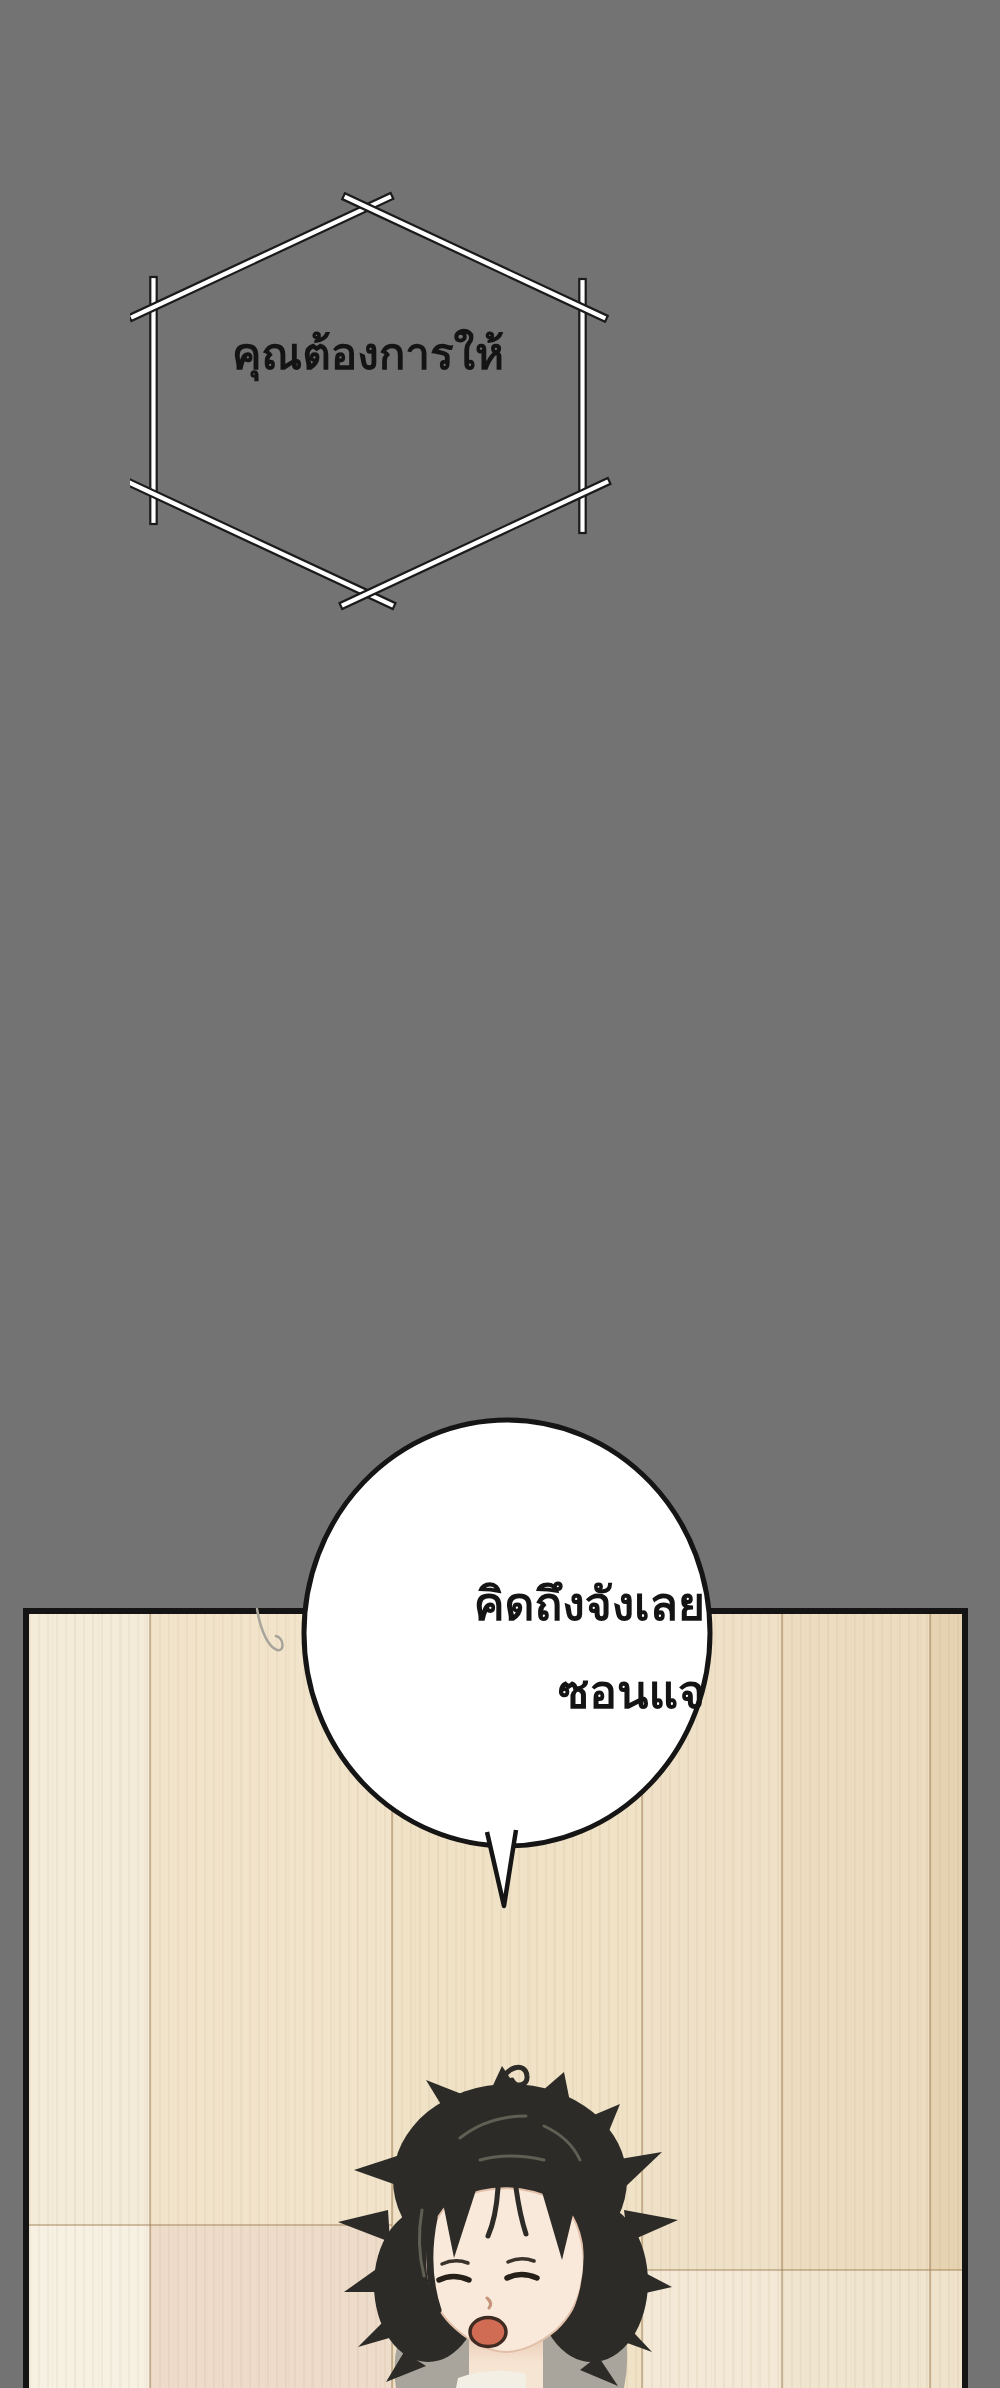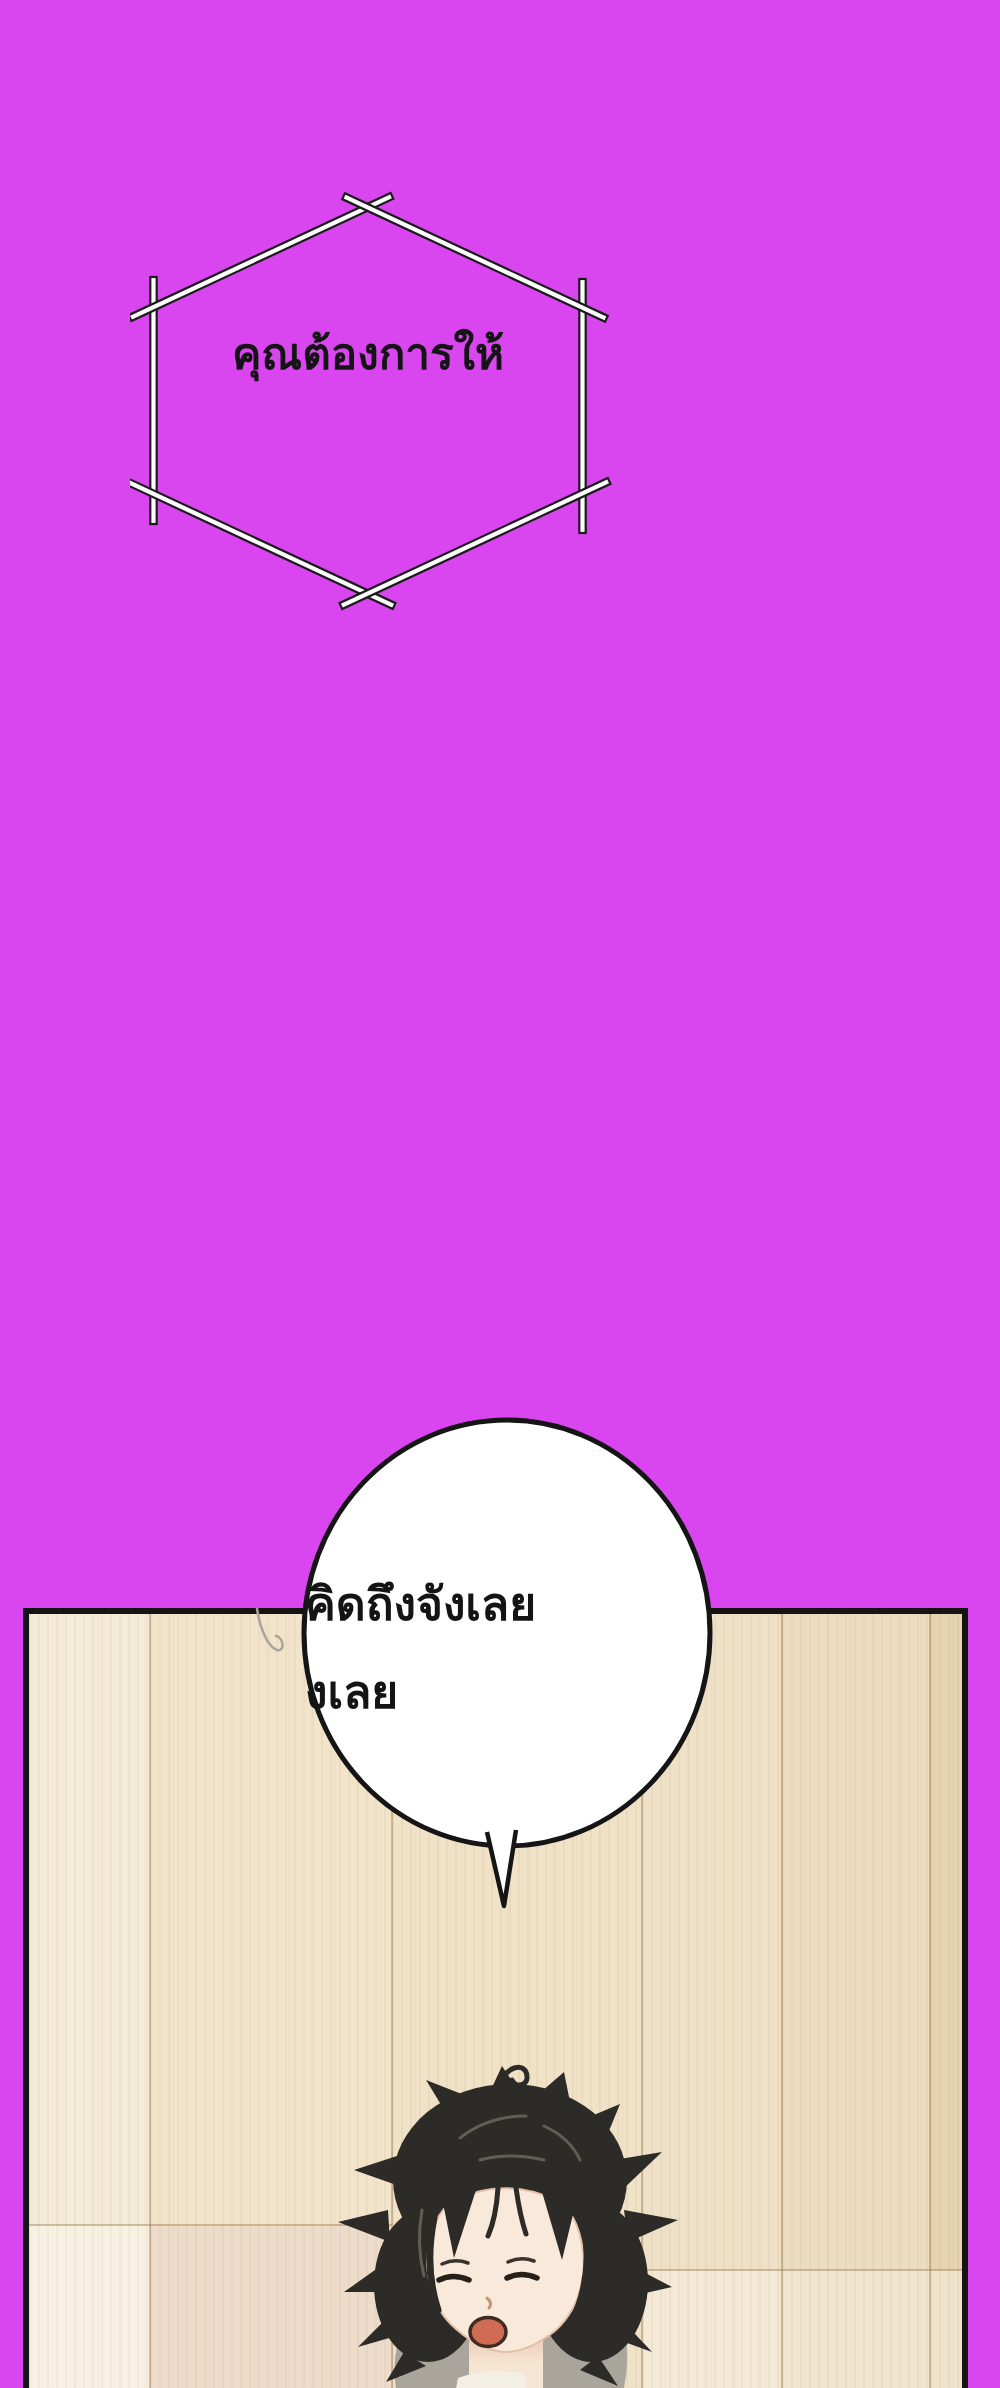--- a/index.html
+++ b/index.html
@@ -1,23 +1,23 @@
 <!DOCTYPE html>
 <html><head>
 <meta charset="utf-8">
 <style>
   html,body{margin:0;padding:0;background:#ffffff;}
-  .page{position:relative;width:1000px;height:2388px;background:#d946ef;overflow:hidden;
+  .page{position:relative;width:1000px;height:2388px;background:#737373;overflow:hidden;
         font-family:"Liberation Sans","DejaVu Sans",sans-serif;color:#161616;}
   .abs{position:absolute;}
   
   .hex-text{left:133px;top:318px;width:470px;text-align:center;
             font-size:44px;line-height:72px;font-weight:600;color:#141414;}
   
-  .round-text{left:305px;top:1560px;width:400px;text-align:left;
+  .round-text{left:305px;top:1560px;width:400px;text-align:right;
               font-size:46px;line-height:88px;font-weight:600;color:#141414;}
   
   .panel{left:23px;top:1608px;width:945px;height:780px;box-sizing:border-box;
          border:6px solid #141414;border-bottom:none;background:#f0e3c9;overflow:hidden;z-index:1;}
   .plank{position:absolute;
          background-image:repeating-linear-gradient(90deg,rgba(150,112,64,.065) 0 2px,transparent 2px 9px),
                           repeating-linear-gradient(90deg,rgba(140,100,55,.04) 0 1px,transparent 1px 23px);}
   .seam-v{position:absolute;width:2px;background:rgba(158,124,82,.45);}
   .seam-h{position:absolute;height:2px;background:rgba(158,124,82,.45);}
   .z2{z-index:2;} .z3{z-index:3;}
@@ -150,16 +150,16 @@
 
     <ellipse cx="158" cy="272" rx="18" ry="14.5" fill="#d06b54" stroke="#402b23" stroke-width="3.5"></ellipse>
   </svg>
 
   <svg class="abs z3" style="left:295px;top:1415px;" width="424" height="500" viewBox="0 0 424 500">
     <ellipse cx="212" cy="218" rx="203" ry="213" fill="#ffffff" stroke="#151515" stroke-width="5"></ellipse>
     <path d="M 192 417 L 209 491 L 221 415" fill="#ffffff" stroke="#151515" stroke-width="4.5" stroke-linejoin="round"></path>
   </svg>
   <div class="abs round-text z3">
     <div>คิดถึงจังเลย</div>
-    <div>งเลย</div>
+    <div>ซอนแจ</div>
   </div>
 
 </div>
 
 </body></html>

